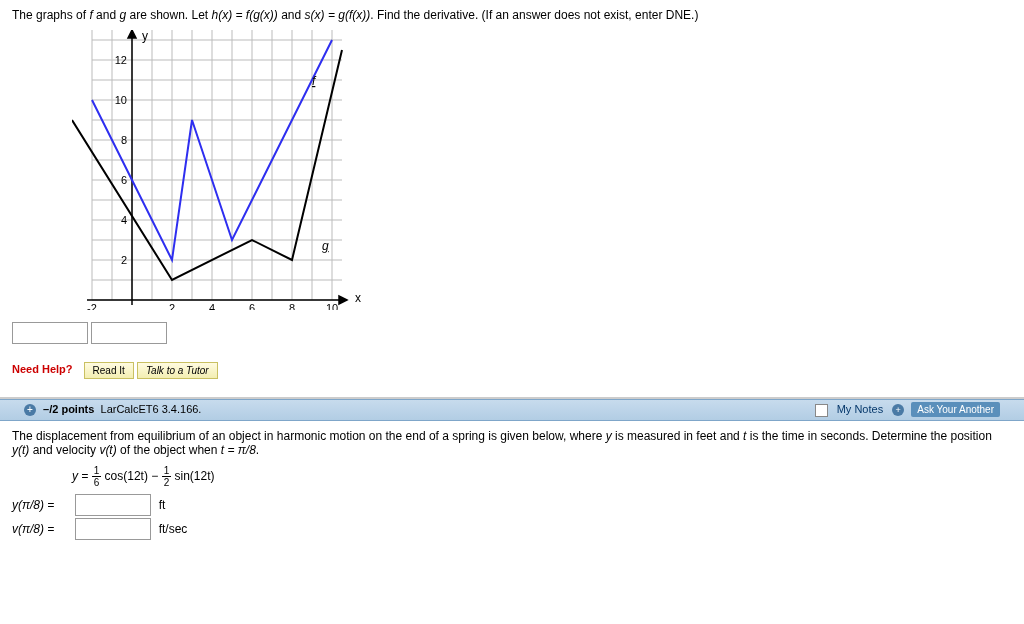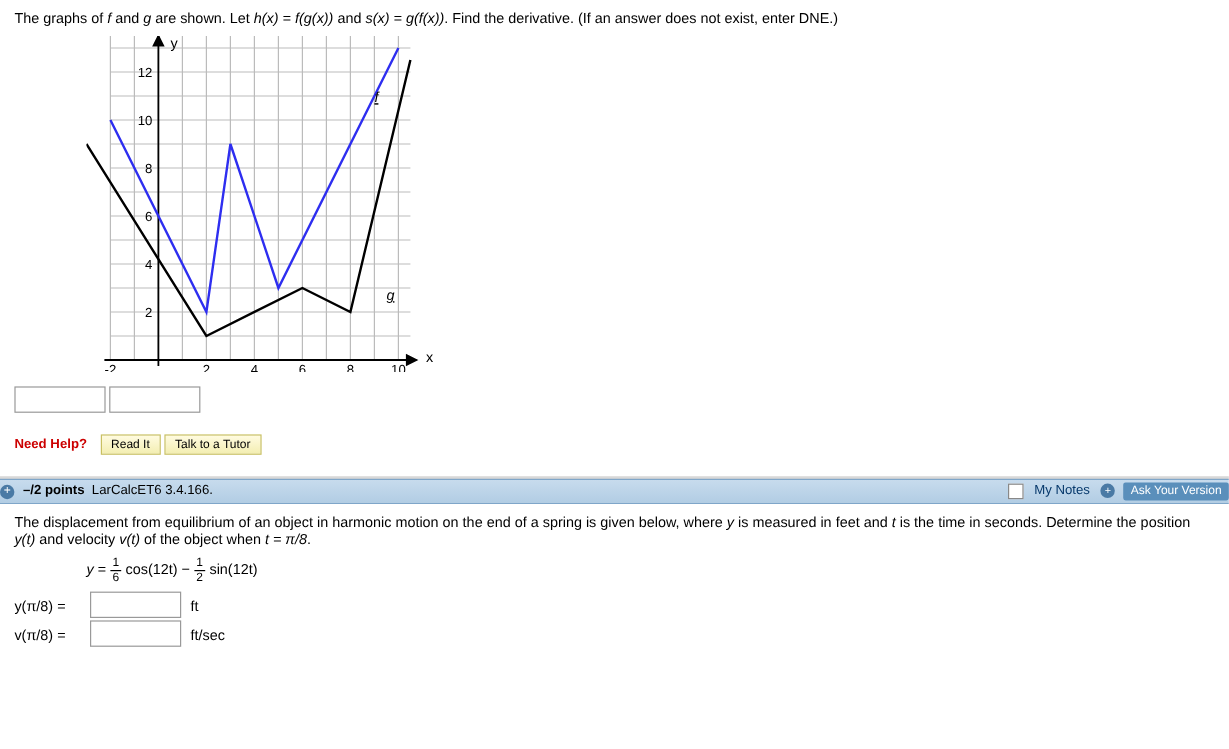--- a/index.html
+++ b/index.html
@@ -44,35 +44,36 @@
     background: linear-gradient(#f7f7f7, #e4e4e4);
     border: 1px solid #999;
     padding: 2px 8px;
     font-size: 10px;
     cursor: pointer;
     vertical-align: middle;
   }
   .tutor-btn {
     border-color: #c9c062;
     background: linear-gradient(#fffbe0, #f3eeb2);
+    font-style: italic;
   }
   .read-btn {
     border-color: #c9c062;
     background: linear-gradient(#fffbe0, #f3eeb2);
   }
   .action-row {
     margin-top: 16px;
     font-size: 11px;
   }
   .action-row .small-btn { margin-right: 4px; }
   .question-header {
     background: linear-gradient(#c7dbed, #b2cde4);
     border-top: 1px solid #7fa6c9;
     border-bottom: 1px solid #7fa6c9;
-    padding: 3px 0;
+    padding: 3px 24px;
     font-size: 11px;
     display: flex;
     justify-content: space-between;
     align-items: center;
   }
   .question-header .left .circletoggle {
     display: inline-block;
     width: 12px;
     height: 12px;
     background: #4a7aa5;
@@ -109,21 +110,21 @@
   .frac {
     display: inline-block;
     vertical-align: middle;
     text-align: center;
     font-size: 10px;
   }
   .frac .num { display:block; border-bottom:1px solid #000; padding:0 2px;}
   .frac .den { display:block; padding:0 2px;}
   .eq-row { margin: 6px 0 6px 60px; }
   .result-row { margin: 2px 0; }
-  .result-row .lbl { display:inline-block; width:60px; }
+  .result-row .lbl { display:inline-block; width:60px; font-style:italic;}
   .result-row .unit { margin-left:4px;margin-top:44px;}
   .thin-border { border:1px solid #ccc; border-left:none; border-right:none; margin-top:10px;}
   svg { display:block; }
 </style>
 </head>
 <body>
 
 <div class="question-block">
   <div class="q-text">
     <span>The graphs of </span><span class="italic">f</span><span> and </span><span class="italic">g</span><span> are shown. Let  </span><span class="italic">h(x) = f(g(x))</span><span>  and  </span><span class="italic">s(x) = g(f(x))</span><span>.  Find the derivative. (If an answer does not exist, enter DNE.)</span>
@@ -216,21 +217,21 @@
 <div class="question-header">
   <div class="left">
     <span class="circletoggle">+</span>
     <b>–/2 points</b>
     &nbsp;<span>LarCalcET6 3.4.166.</span>
   </div>
   <div class="right">
     <span class="notes-icon"></span>
     <a href="#" class="notes-link" style="color:#06386b;">My Notes</a>
     <span class="circle-plus">+</span>
-    <a href="#" class="ask-link">Ask Your Version</a>
+    <a href="#" class="ask-link">Ask Your Another</a>
   </div>
 </div>
 
 <div class="question-block">
   <div class="q-text">
     <span>The displacement from equilibrium of an object in harmonic motion on the end of a spring is given below, where </span><span class="italic">y</span><span> is measured in feet and </span><span class="italic">t</span><span> is the time in seconds. Determine the position </span><span class="italic">y(t)</span><span> and velocity </span><span class="italic">v(t)</span><span> of the object when </span><span class="italic">t = π/8</span><span>.</span>
   </div>
 
   <div class="eq-row">
     <span class="italic">y = </span>

